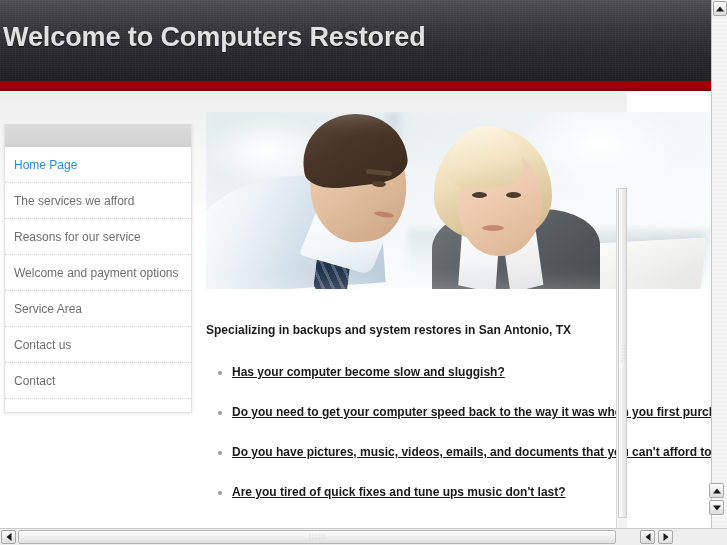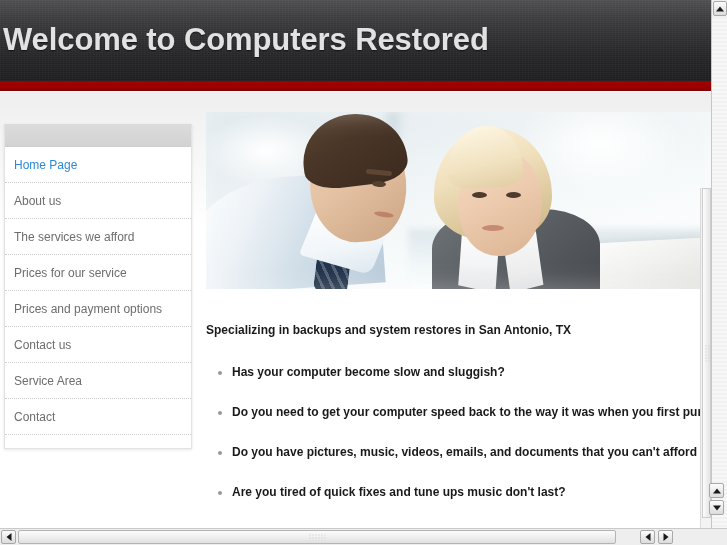--- a/index.html
+++ b/index.html
@@ -47,21 +47,21 @@
     left: 0; top: 0; right: 0; bottom: 0;
     background-image:
       repeating-linear-gradient(0deg, rgba(255,255,255,0.030) 0 1px, rgba(0,0,0,0) 1px 2px),
       repeating-linear-gradient(90deg, rgba(255,255,255,0.022) 0 1px, rgba(0,0,0,0) 1px 3px);
     pointer-events: none;
   }
   #site-title {
     position: absolute;
     left: 3px;
     top: 22px;
-    font-size: 31px;
+    font-size: 27px;
     font-weight: bold;
     color: #e2e2e2;
     letter-spacing: -0.1px;
     white-space: nowrap;
     text-shadow: 0 1px 1px rgba(0,0,0,0.6);
     z-index: 2;
   }
   #header-rule {
     position: absolute;
     left: 0;
@@ -71,21 +71,21 @@
     background: linear-gradient(180deg, #a60000 0%, #9d0000 55%, #8f0000 100%);
     border-bottom: 1px solid #7d0000;
     box-sizing: border-box;
   }
 
   
   #page-body {
     position: absolute;
     left: 0;
     top: 92px;
-    width: 711px;
+    width: 627px;
     height: 453px;
     background: linear-gradient(180deg, #eeeeee 0%, #f6f6f6 12%, #ffffff 30%, #ffffff 100%);
   }
 
   
   #sidebar {
     position: absolute;
     left: 4px;
     top: 32px;
     width: 188px;
@@ -373,20 +373,21 @@
     margin-top: 28px;
   }
   #bullets li {
     position: relative;
     padding-left: 26px;
     margin-bottom: 26px;
     font-size: 12px;
     font-weight: bold;
     color: #1a1a1a;
     white-space: nowrap;
+    text-decoration: underline;
   }
   #bullets li::before {
     content: "";
     position: absolute;
     left: 12px;
     top: 6px;
     width: 4px;
     height: 4px;
     background: #9a9a9a;
     border-radius: 50%;
@@ -556,36 +557,33 @@
 
   <div id="page-body">
 
     <nav id="sidebar">
       <div id="sidebar-cap"></div>
 
       <div class="nav-item active">
         <span>Home Page</span>
       </div>
       <div class="nav-item">
-        <span>About us</span>
+        <span>The services we afford</span>
       </div>
       <div class="nav-item">
-        <span>The services we afford</span>
+        <span>Reasons for our service</span>
       </div>
       <div class="nav-item">
-        <span>Prices for our service</span>
+        <span>Welcome and payment options</span>
       </div>
       <div class="nav-item">
-        <span>Prices and payment options</span>
+        <span>Service Area</span>
       </div>
       <div class="nav-item">
         <span>Contact us</span>
-      </div>
-      <div class="nav-item">
-        <span>Service Area</span>
       </div>
       <div class="nav-item">
         <span>Contact</span>
       </div>
 
       <div id="sidebar-foot"></div>
     </nav>
 
     <div id="content">
 

